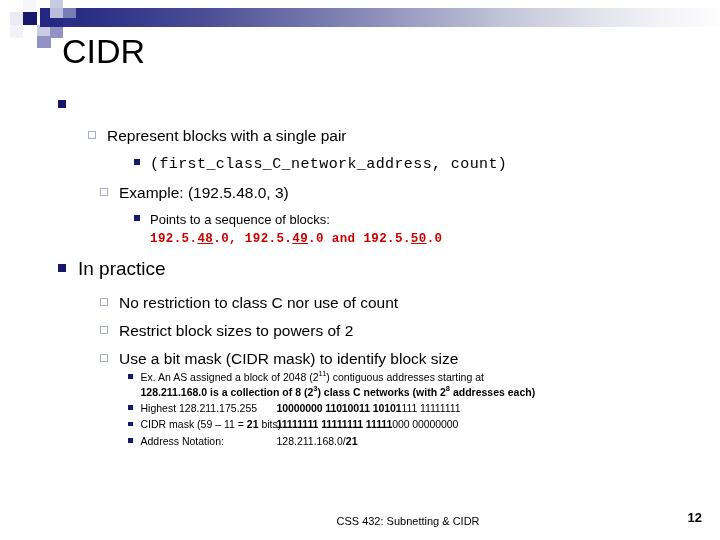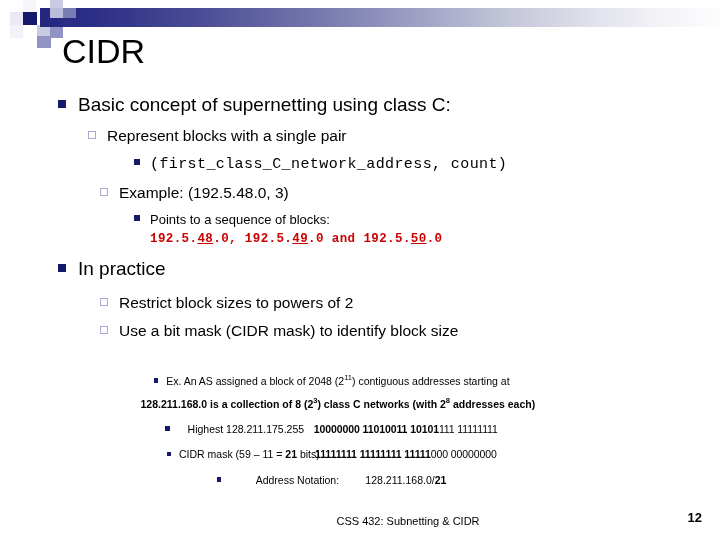--- a/index.html
+++ b/index.html
@@ -118,22 +118,21 @@
     letter-spacing: 0.4px;
   }
   .u { text-decoration: underline; }
 
   
   #dense {
     position: absolute;
     left: 128px;
     top: 368px;
     font-size: 10.5px;
-    line-height: 20px;
-    text-align: center;
+    line-height: 11px;
   }
   #dense .drow {
     position: relative;
     white-space: nowrap;
     margin-bottom: 5.6px;
   }
   #dense .dbul {
     display: inline-block;
     width: 4.5px;
     height: 4.5px;
@@ -199,21 +198,21 @@
   <div id="banner"></div>
 
   <div class="sq" style="left:50px; top:8px;  width:13px; height:10px; background:#b9bcda;"></div>
   <div class="sq" style="left:63px; top:8px;  width:13px; height:10px; background:#7a7db4;"></div>
   <div class="sq" style="left:63px; top:18px; width:13px; height:9px;  background:#2b2e86;"></div>
 </div>
 
 <div id="title">CIDR</div>
 
 <div class="lvl1" style="top:92px;">
-  <span class="b1"></span><span>Basic concept of supernetting using class C:</span>
+  <span class="b1"></span>
 </div>
 
 <div class="lvl2" style="left:88px; top:125px;">
   <span class="b2"></span><span>Represent blocks with a single pair</span>
 </div>
 
 <div class="lvl3" style="left:134px; top:155px;">
   <span class="b3"></span><span class="mono">(first_class_C_network_address, count)</span>
 </div>
 
@@ -229,20 +228,23 @@
     <span class="mono-red">192.5.</span><span class="mono-red u">48</span><span class="mono-red">.0,  </span><span class="mono-red">192.5.</span><span class="mono-red u">49</span><span class="mono-red">.0 and </span><span class="mono-red">192.5.</span><span class="mono-red u">50</span><span class="mono-red">.0</span>
   </div>
 </div>
 
 <div class="lvl1" style="top:256px;">
   <span class="b1"></span><span>In practice</span>
 </div>
 
 <div class="lvl2" style="left:100px; top:292px;">
   <div class="row" style="margin-bottom:7px;">
+    <span class="b2"></span><span>No restriction to class C nor use of count</span>
+  </div>
+  <div class="row" style="margin-bottom:7px;">
     <span class="b2"></span><span>Restrict block sizes to powers of 2</span>
   </div>
   <div class="row">
     <span class="b2"></span><span>Use a bit mask (CIDR mask) to identify block size</span>
   </div>
 </div>
 
 <div id="dense">
 
   <div class="drow" style="margin-bottom:0;">

